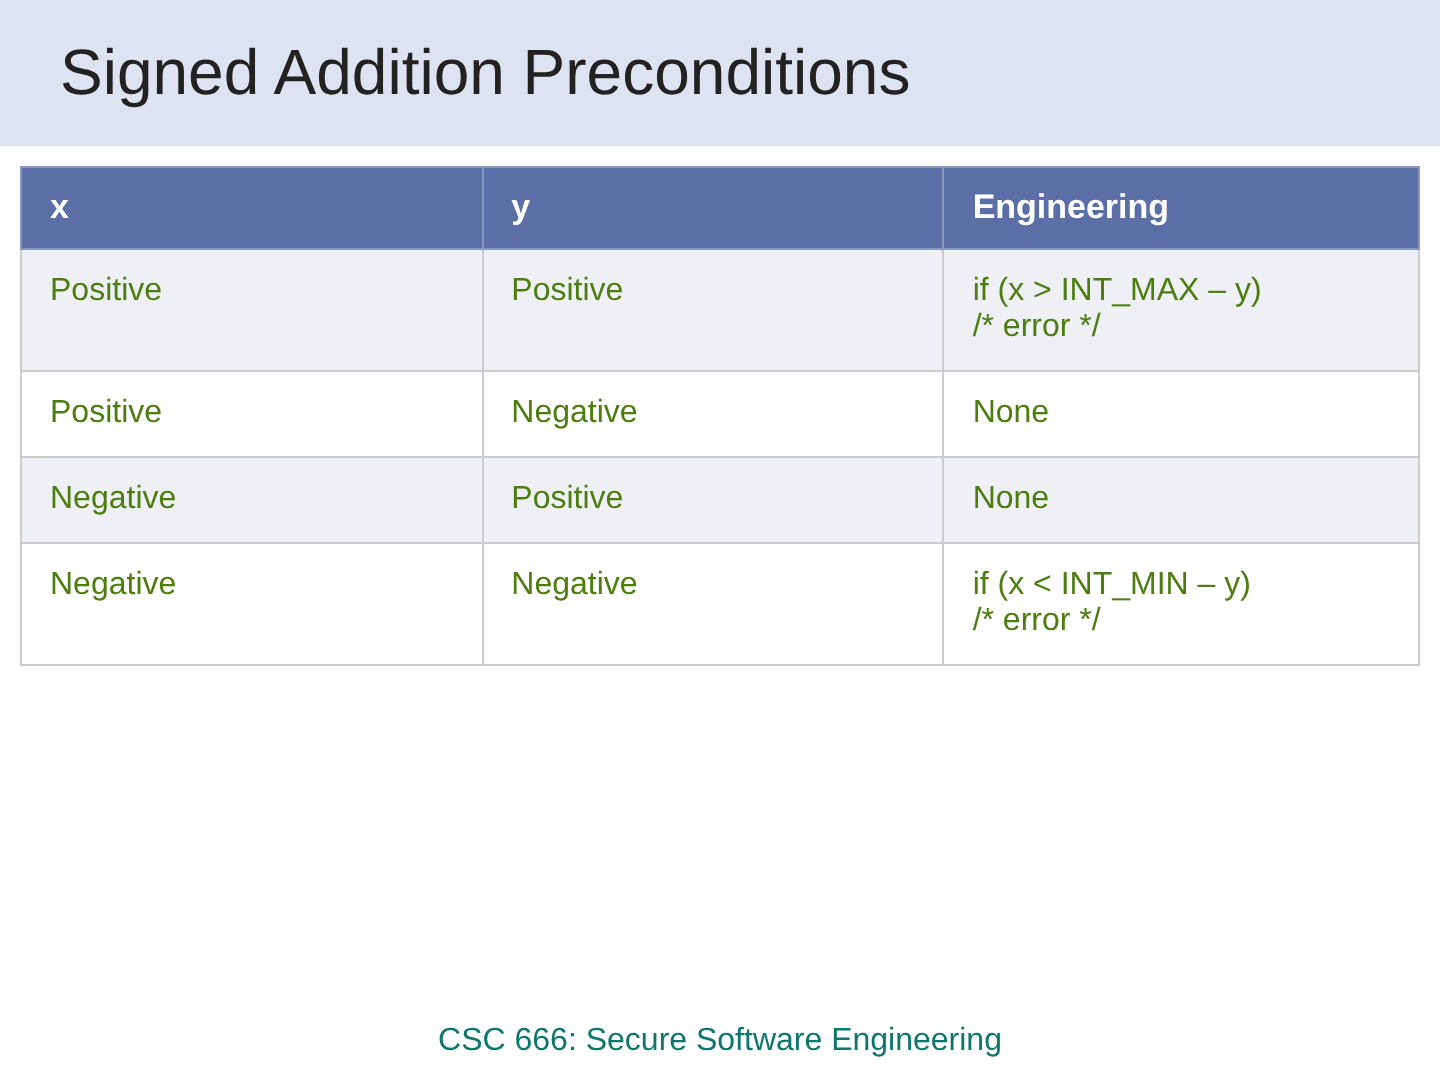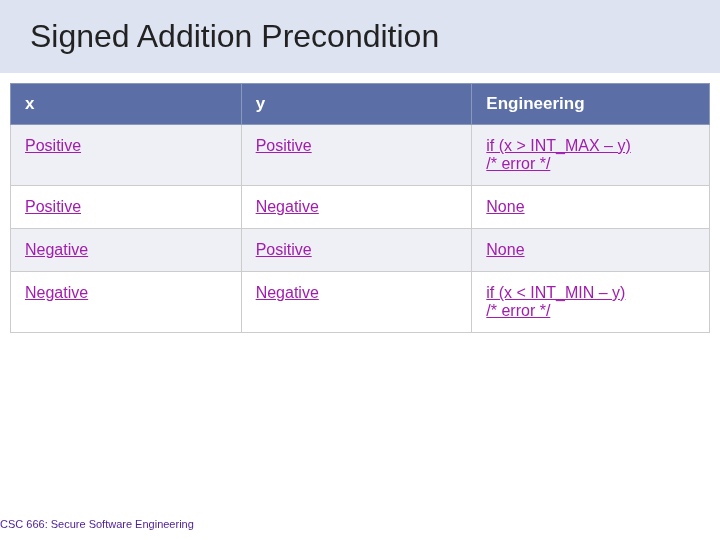--- a/index.html
+++ b/index.html
@@ -52,41 +52,41 @@
     }
     tbody tr {
       background: #ffffff;
     }
     tbody tr:nth-child(odd) {
       background: #eef0f5;
     }
     tbody td {
       padding: 12px 14px;
       font-size: 16px;
-      color: #a21caf;
+      color: #4d7c0f;
       border: 1px solid #cccccc;
       vertical-align: top;
-      text-decoration: underline;
     }
     .footer {
+      text-align: center;
       padding: 14px 0 10px 0;
-      font-size: 11px;
-      color: #4c1d95;
+      font-size: 16px;
+      color: #0f766e;
     }
     col:nth-child(1) { width: 33%; }
     col:nth-child(2) { width: 33%; }
     col:nth-child(3) { width: 34%; }
   </style>
 </head>
 <body>
 
 <div class="page-container">
 
   <div class="title-area">
-    <span class="title-text">Signed Addition Precondition</span>
+    <span class="title-text">Signed Addition Preconditions</span>
   </div>
 
   <div class="table-container">
     <table>
       <colgroup>
         <col>
         <col>
         <col>
       </colgroup>
       <thead>

